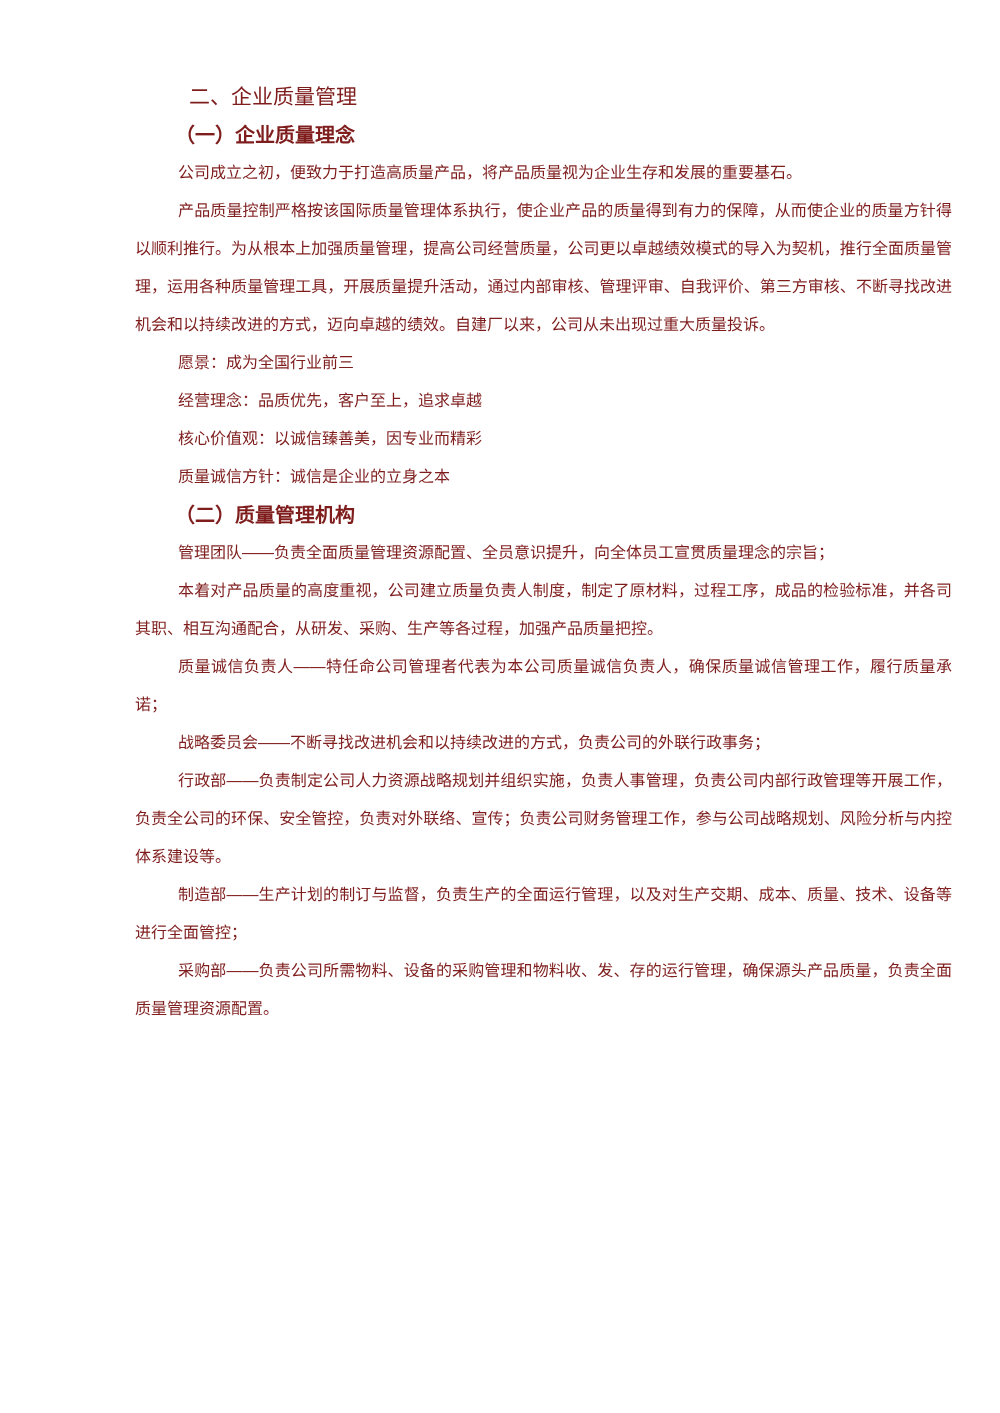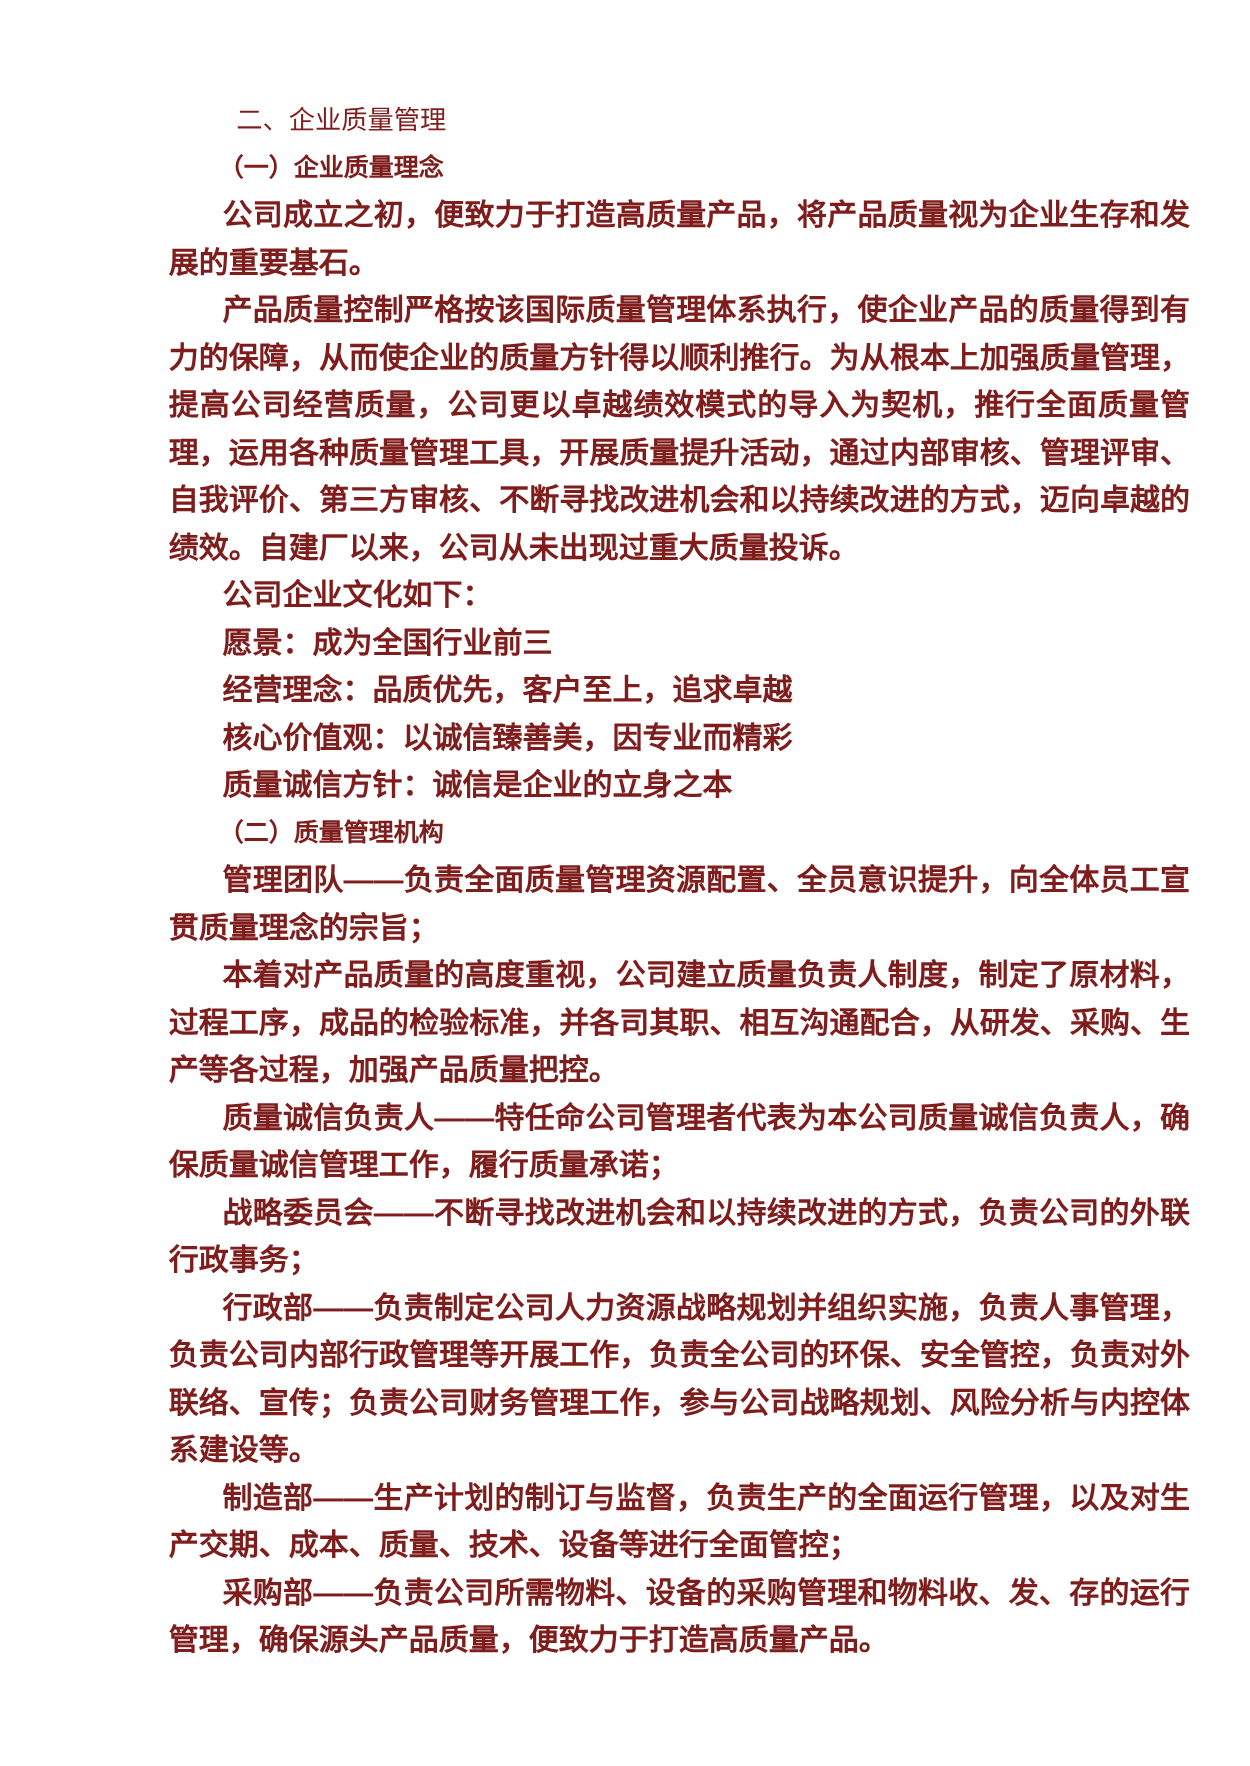--- a/index.html
+++ b/index.html
@@ -34,45 +34,43 @@
   .doc-h2 {
     margin: 0;
     font-size: 20px;
     font-weight: bold;
     line-height: 38px;
     text-indent: 40px;
     white-space: nowrap;
   }
   .doc-p {
     margin: 0;
-    font-size: 24px;
+    font-size: 16px;
     line-height: 38px;
     text-indent: 43px;
     text-align: justify;
     text-justify: inter-ideograph;
     word-break: break-all;
-    font-weight: bold;
   }
 </style>
 </head>
 <body>
 
 <div class="page">
   <div class="content">
     <h1 class="doc-h1">二、企业质量管理</h1>
     <h2 class="doc-h2">（一）企业质量理念</h2>
     <p class="doc-p">公司成立之初，便致力于打造高质量产品，将产品质量视为企业生存和发展的重要基石。</p>
     <p class="doc-p">产品质量控制严格按该国际质量管理体系执行，使企业产品的质量得到有力的保障，从而使企业的质量方针得以顺利推行。为从根本上加强质量管理，提高公司经营质量，公司更以卓越绩效模式的导入为契机，推行全面质量管理，运用各种质量管理工具，开展质量提升活动，通过内部审核、管理评审、自我评价、第三方审核、不断寻找改进机会和以持续改进的方式，迈向卓越的绩效。自建厂以来，公司从未出现过重大质量投诉。</p>
-    <p class="doc-p">公司企业文化如下：</p>
     <p class="doc-p">愿景：成为全国行业前三</p>
     <p class="doc-p">经营理念：品质优先，客户至上，追求卓越</p>
     <p class="doc-p">核心价值观：以诚信臻善美，因专业而精彩</p>
     <p class="doc-p">质量诚信方针：诚信是企业的立身之本</p>
     <h2 class="doc-h2">（二）质量管理机构</h2>
     <p class="doc-p">管理团队——负责全面质量管理资源配置、全员意识提升，向全体员工宣贯质量理念的宗旨；</p>
     <p class="doc-p">本着对产品质量的高度重视，公司建立质量负责人制度，制定了原材料，过程工序，成品的检验标准，并各司其职、相互沟通配合，从研发、采购、生产等各过程，加强产品质量把控。</p>
     <p class="doc-p">质量诚信负责人——特任命公司管理者代表为本公司质量诚信负责人，确保质量诚信管理工作，履行质量承诺；</p>
     <p class="doc-p">战略委员会——不断寻找改进机会和以持续改进的方式，负责公司的外联行政事务；</p>
     <p class="doc-p">行政部——负责制定公司人力资源战略规划并组织实施，负责人事管理，负责公司内部行政管理等开展工作，负责全公司的环保、安全管控，负责对外联络、宣传；负责公司财务管理工作，参与公司战略规划、风险分析与内控体系建设等。</p>
     <p class="doc-p">制造部——生产计划的制订与监督，负责生产的全面运行管理，以及对生产交期、成本、质量、技术、设备等进行全面管控；</p>
-    <p class="doc-p">采购部——负责公司所需物料、设备的采购管理和物料收、发、存的运行管理，确保源头产品质量，便致力于打造高质量产品。</p>
+    <p class="doc-p">采购部——负责公司所需物料、设备的采购管理和物料收、发、存的运行管理，确保源头产品质量，负责全面质量管理资源配置。</p>
   </div>
 </div>
 
 </body></html>

